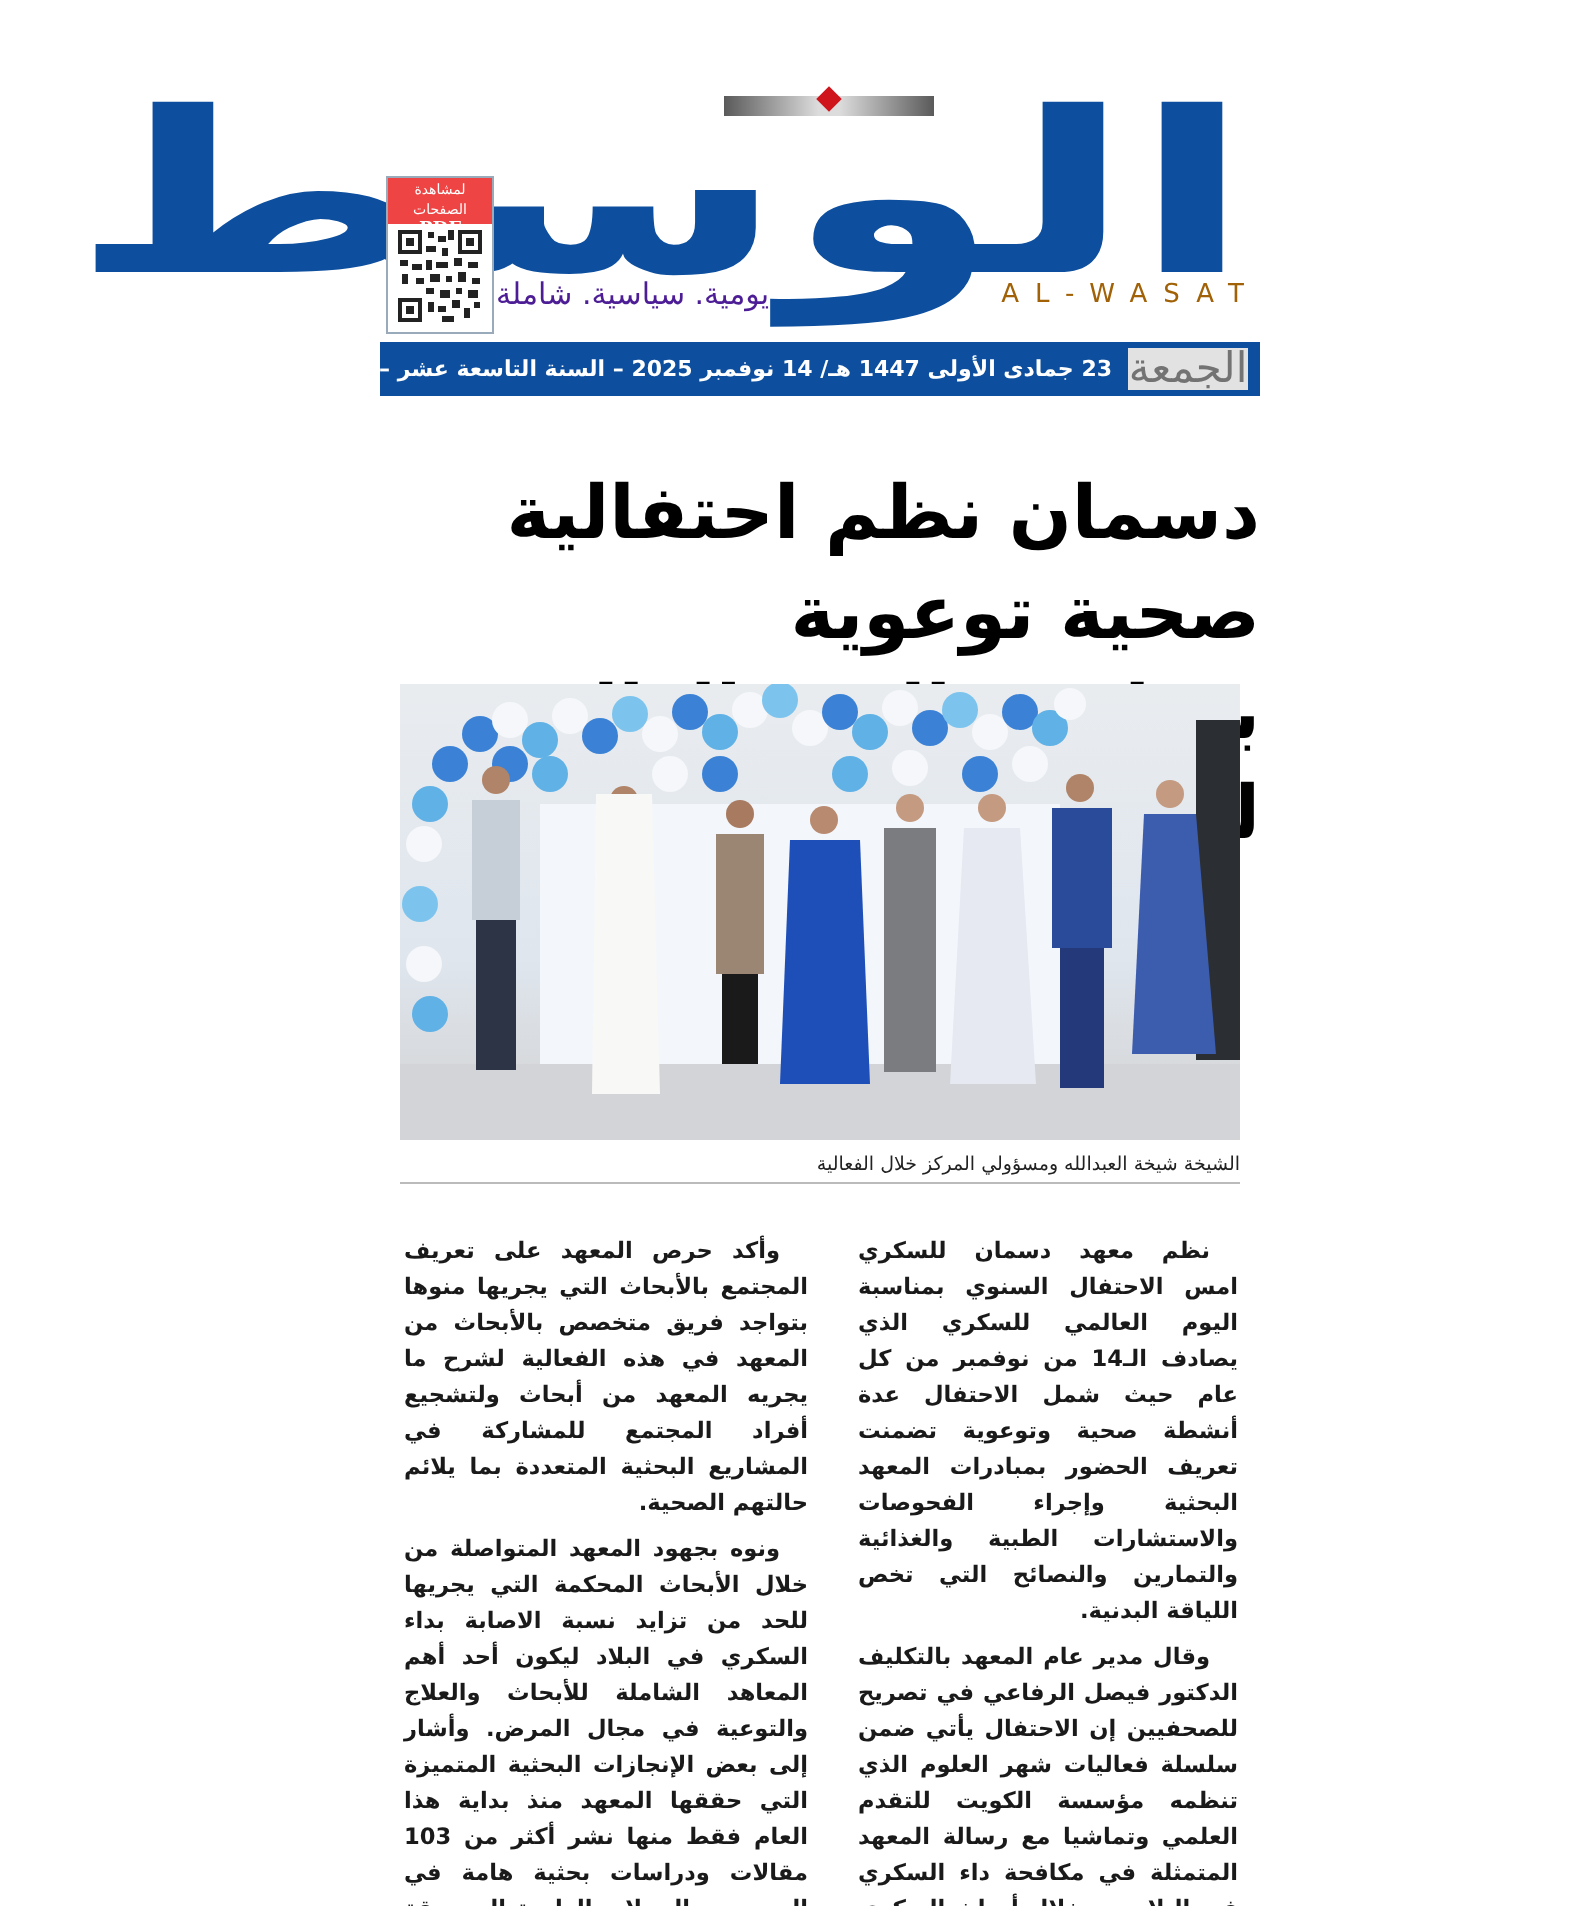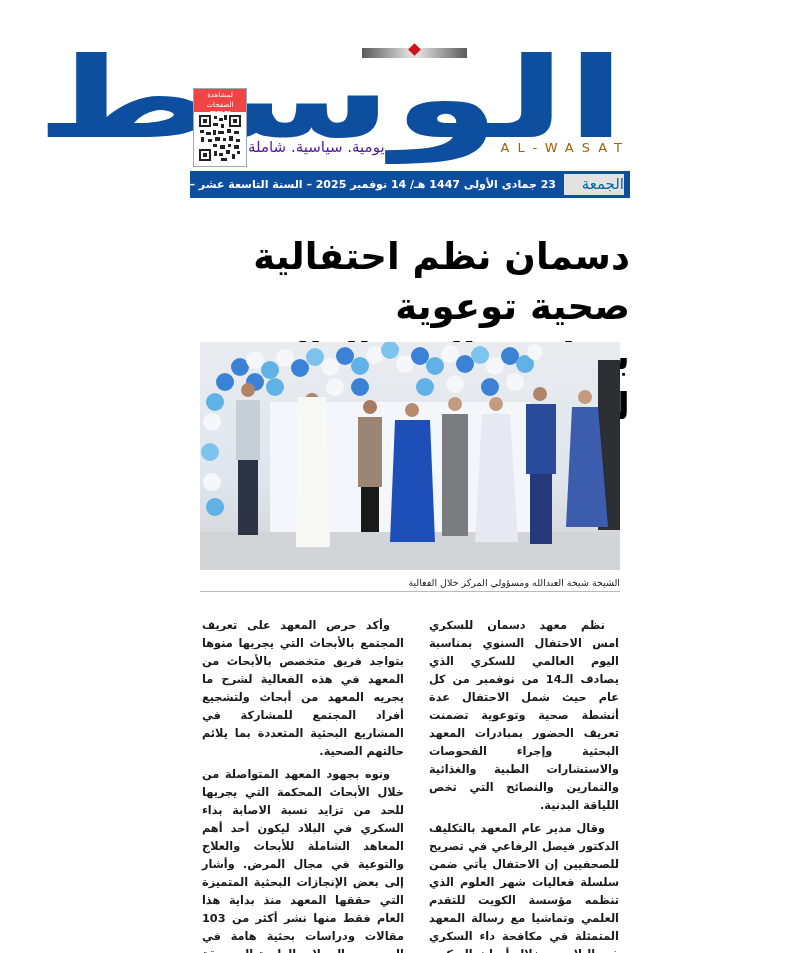--- a/index.html
+++ b/index.html
@@ -15,22 +15,22 @@
     font-size:112px; line-height:112px; color:#0d4f9e; letter-spacing:-4px; direction:rtl; transform:scaleX(1.55); transform-origin:right top; }
   .brand-latin { position:absolute; right:0; top:100px; font-size:13px; letter-spacing:8px; color:#a16207; font-family:"DejaVu Sans", sans-serif; }
   .tagline { position:absolute; left:58px; top:98px; font-size:15px; color:#4c1d95; direction:rtl; letter-spacing:3px; }
 
   .qr-box { position:absolute; left:193px; top:88px; width:52px; height:77px; border:1px solid #9ab; background:#fff; }
   .qr-head { background:#ef4444; color:#fff; text-align:center; font-size:7px; line-height:10px; padding-top:1px; height:22px; }
   .qr-head .pdf { font-family:"DejaVu Serif", serif; font-weight:bold; font-size:9px; }
   .qr-grid { position:absolute; left:5px; top:26px; width:42px; height:46px; }
 
   .date-band { position:absolute; left:190px; top:171px; width:440px; height:27px; background:#0d4f9e; }
-  .day-label { position:absolute; right:6px; top:3px; width:60px; height:21px; background:#e2e2e2; color:#0369a1;
-    font-size:15px; line-height:21px; direction:rtl; }
+  .day-label { position:absolute; right:6px; top:3px; width:60px; height:21px; background:#e2e2e2; color:#737373;
+    font-size:21px; line-height:21px; text-align:center; direction:rtl; }
   .date-text { position:absolute; right:74px; top:0; height:27px; line-height:27px; color:#fff; font-weight:bold; font-size:11px; direction:rtl; white-space:nowrap; }
 
   
   .headline { position:absolute; left:190px; top:232px; width:440px; text-align:right; direction:rtl;
     font-weight:bold; font-size:37px; line-height:50px; color:#000; letter-spacing:-1px; }
 
   
   .photo { position:absolute; left:200px; top:342px; width:420px; height:228px; overflow:hidden;
     background:linear-gradient(180deg,#e9ecef 0%,#dfe6ee 60%,#d7d9dc 85%,#c9cbcf 100%); }
   .photo svg { position:absolute; left:0; top:0; }

